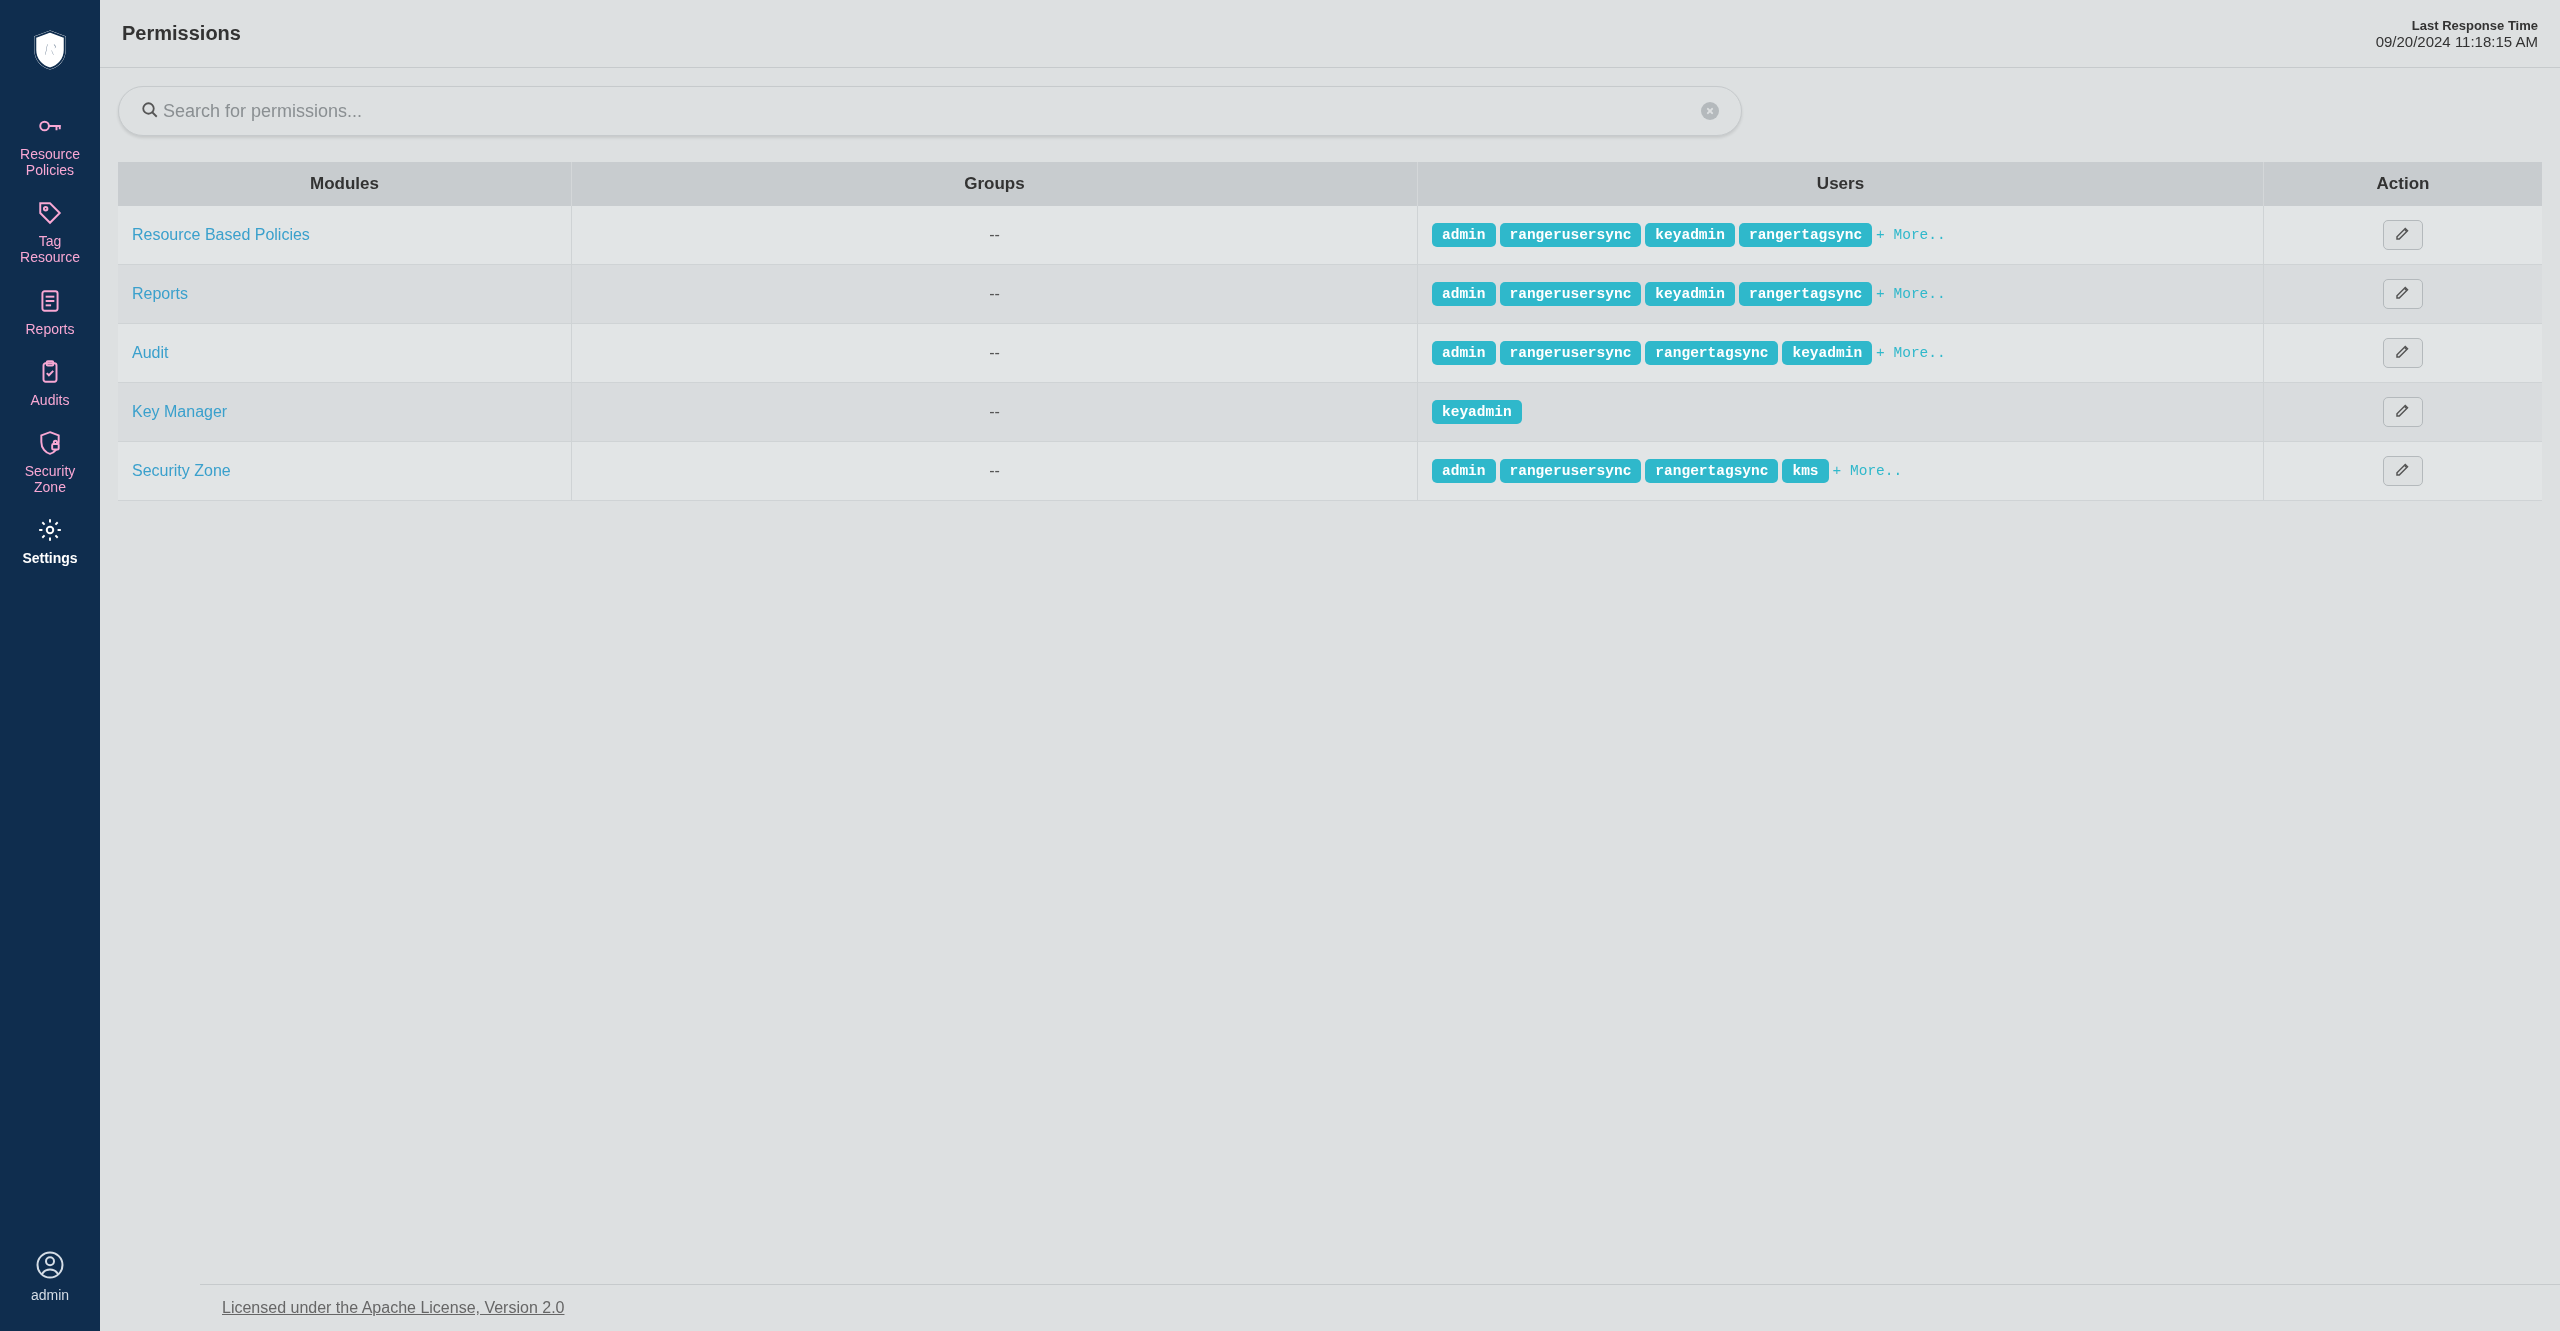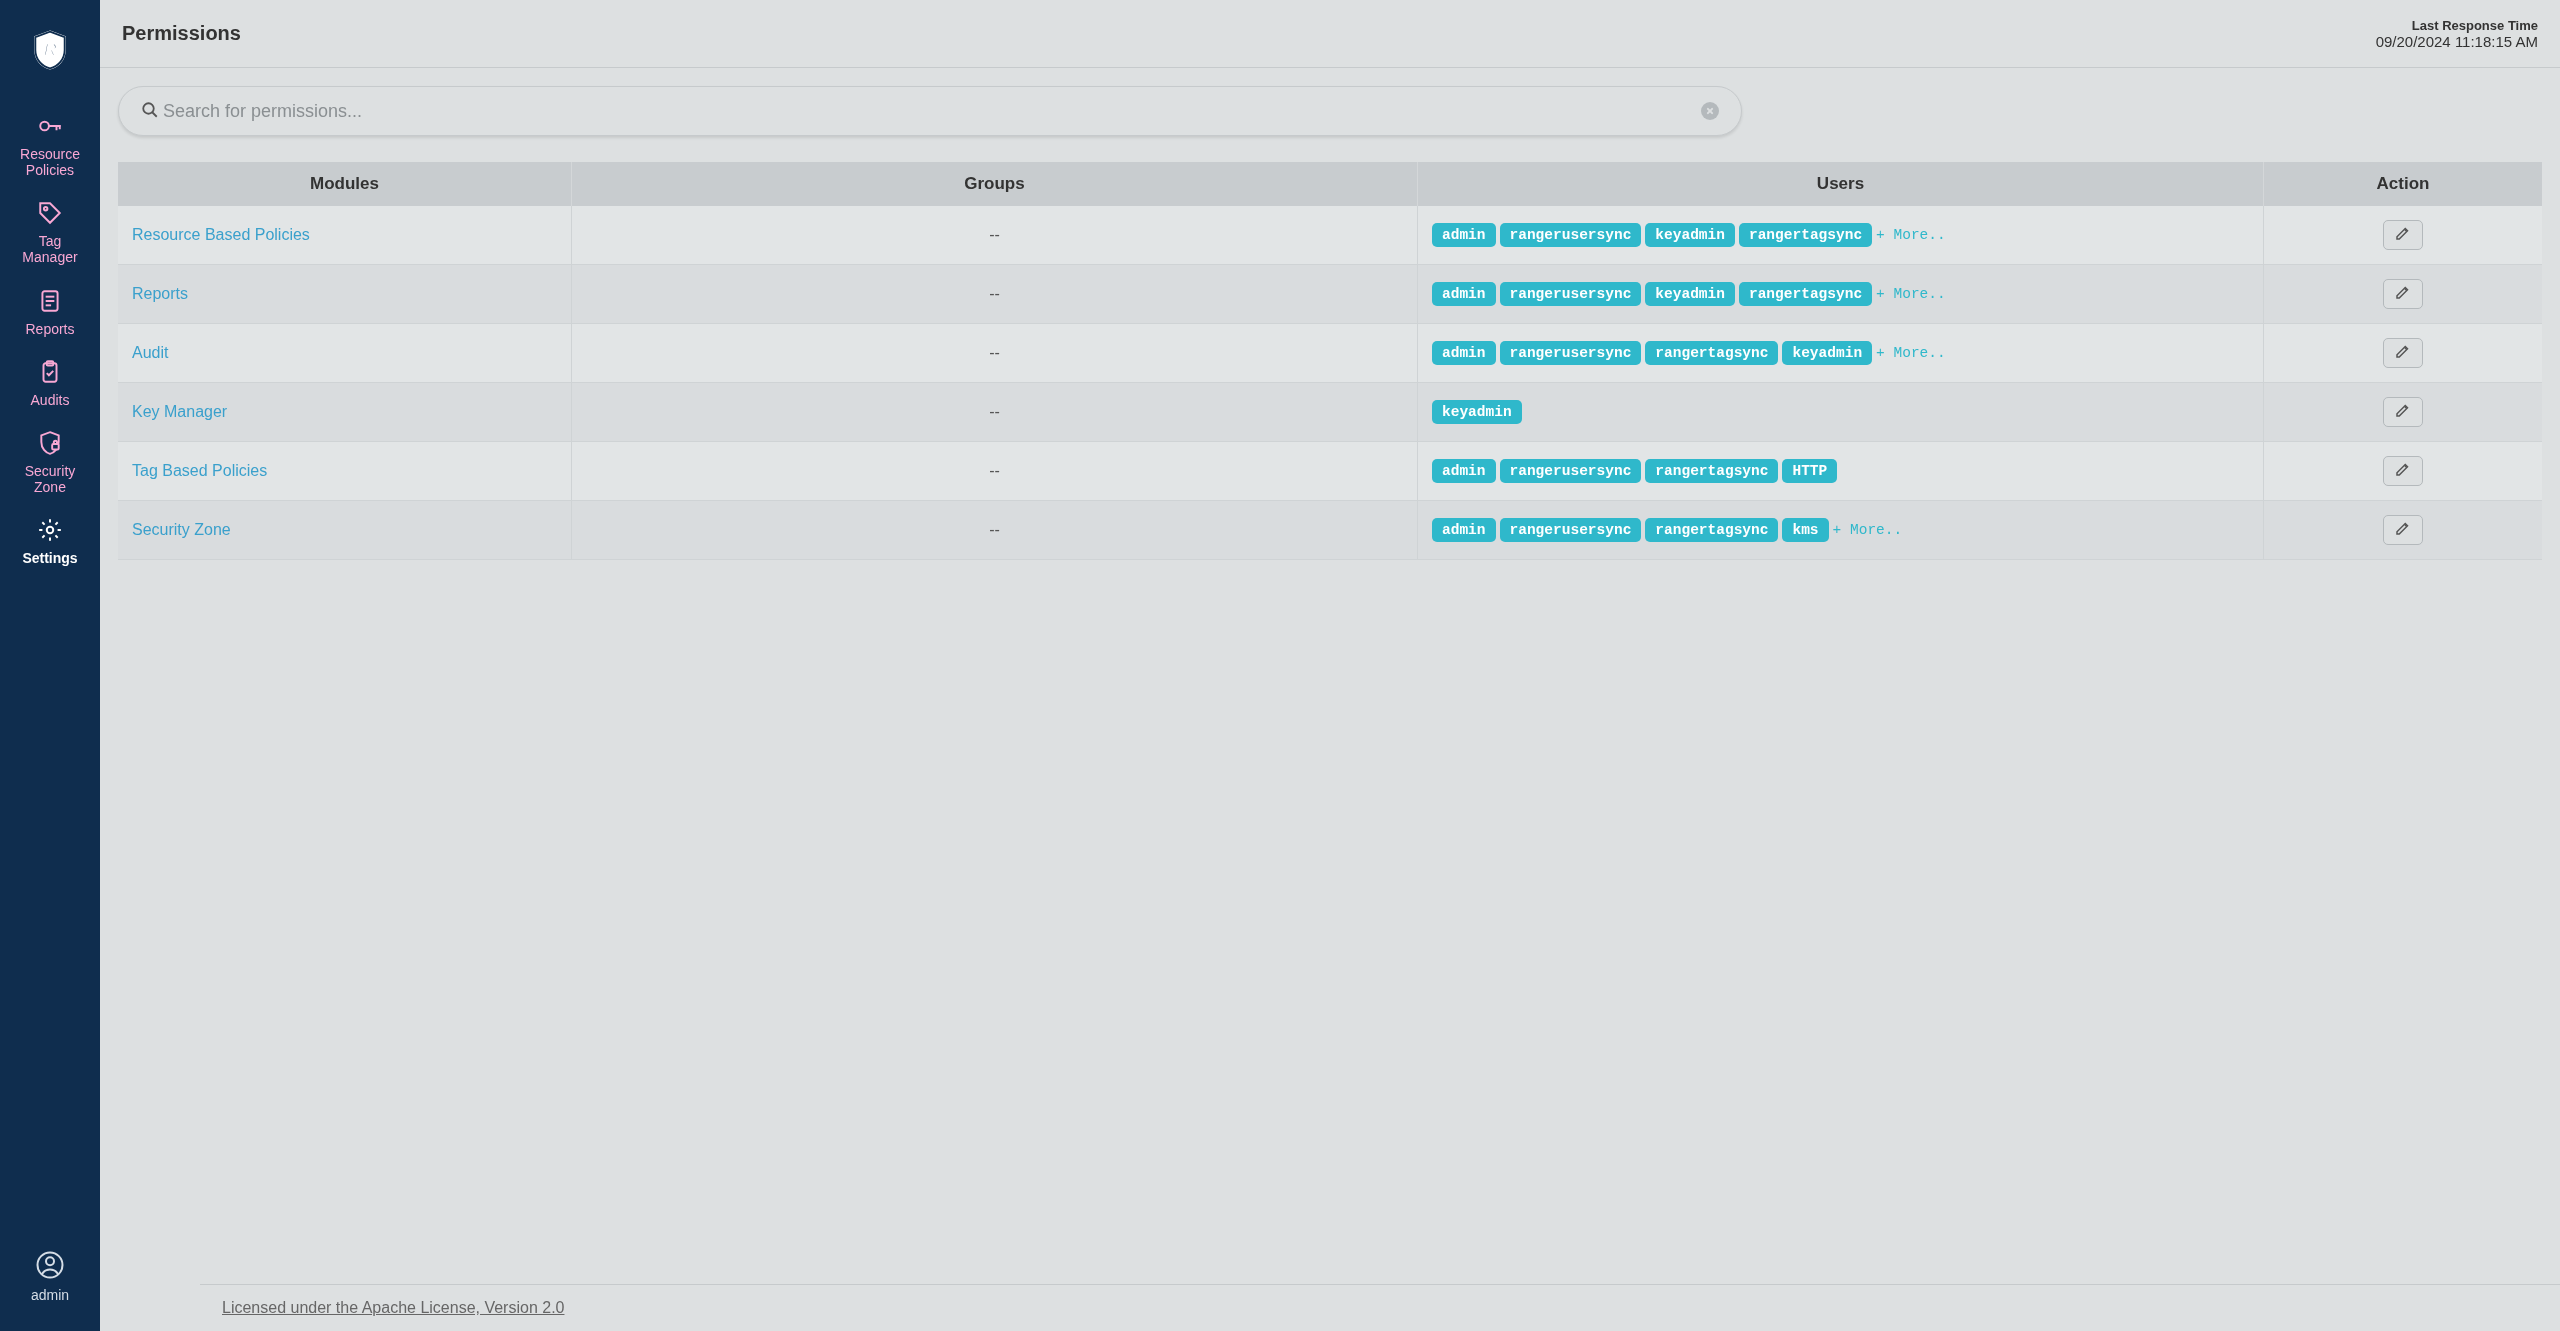--- a/index.html
+++ b/index.html
@@ -211,21 +211,21 @@
             <use href="#icon-key"></use>
           </svg></span>
         <span class="nav-label" style="white-space: pre-line;">Resource
 Policies</span>
       </div>
       <div class="nav-item">
         <span><svg>
             <use href="#icon-tag"></use>
           </svg></span>
         <span class="nav-label" style="white-space: pre-line;">Tag
-Manager</span>
+Resource</span>
       </div>
       <div class="nav-item">
         <span><svg>
             <use href="#icon-report"></use>
           </svg></span>
         <span class="nav-label" style="white-space: pre-line;">Reports</span>
       </div>
       <div class="nav-item">
         <span><svg>
             <use href="#icon-clipboard"></use>
@@ -333,31 +333,20 @@
             <td class="groups">--</td>
             <td class="users"><span class="badge">keyadmin</span></td>
             <td class="action"><span class="edit-btn">
                 <span><svg viewBox="0 0 24 24" fill="none" stroke="currentColor" stroke-width="2">
                     <path d="M4 17 L4 20 L7 20 L18 9 L15 6 Z"></path>
                     <path d="M14 7 L17 10"></path>
                   </svg></span>
               </span></td>
           </tr>
           <tr>
-            <td class="module"><a href="#">Tag Based Policies</a></td>
-            <td class="groups">--</td>
-            <td class="users"><span class="badge">admin</span><span class="badge">rangerusersync</span><span class="badge">rangertagsync</span><span class="badge">HTTP</span></td>
-            <td class="action"><span class="edit-btn">
-                <span><svg viewBox="0 0 24 24" fill="none" stroke="currentColor" stroke-width="2">
-                    <path d="M4 17 L4 20 L7 20 L18 9 L15 6 Z"></path>
-                    <path d="M14 7 L17 10"></path>
-                  </svg></span>
-              </span></td>
-          </tr>
-          <tr>
             <td class="module"><a href="#">Security Zone</a></td>
             <td class="groups">--</td>
             <td class="users"><span class="badge">admin</span><span class="badge">rangerusersync</span><span class="badge">rangertagsync</span><span class="badge">kms</span><span class="more-link">+ More..</span></td>
             <td class="action"><span class="edit-btn">
                 <span><svg viewBox="0 0 24 24" fill="none" stroke="currentColor" stroke-width="2">
                     <path d="M4 17 L4 20 L7 20 L18 9 L15 6 Z"></path>
                     <path d="M14 7 L17 10"></path>
                   </svg></span>
               </span></td>
           </tr>

